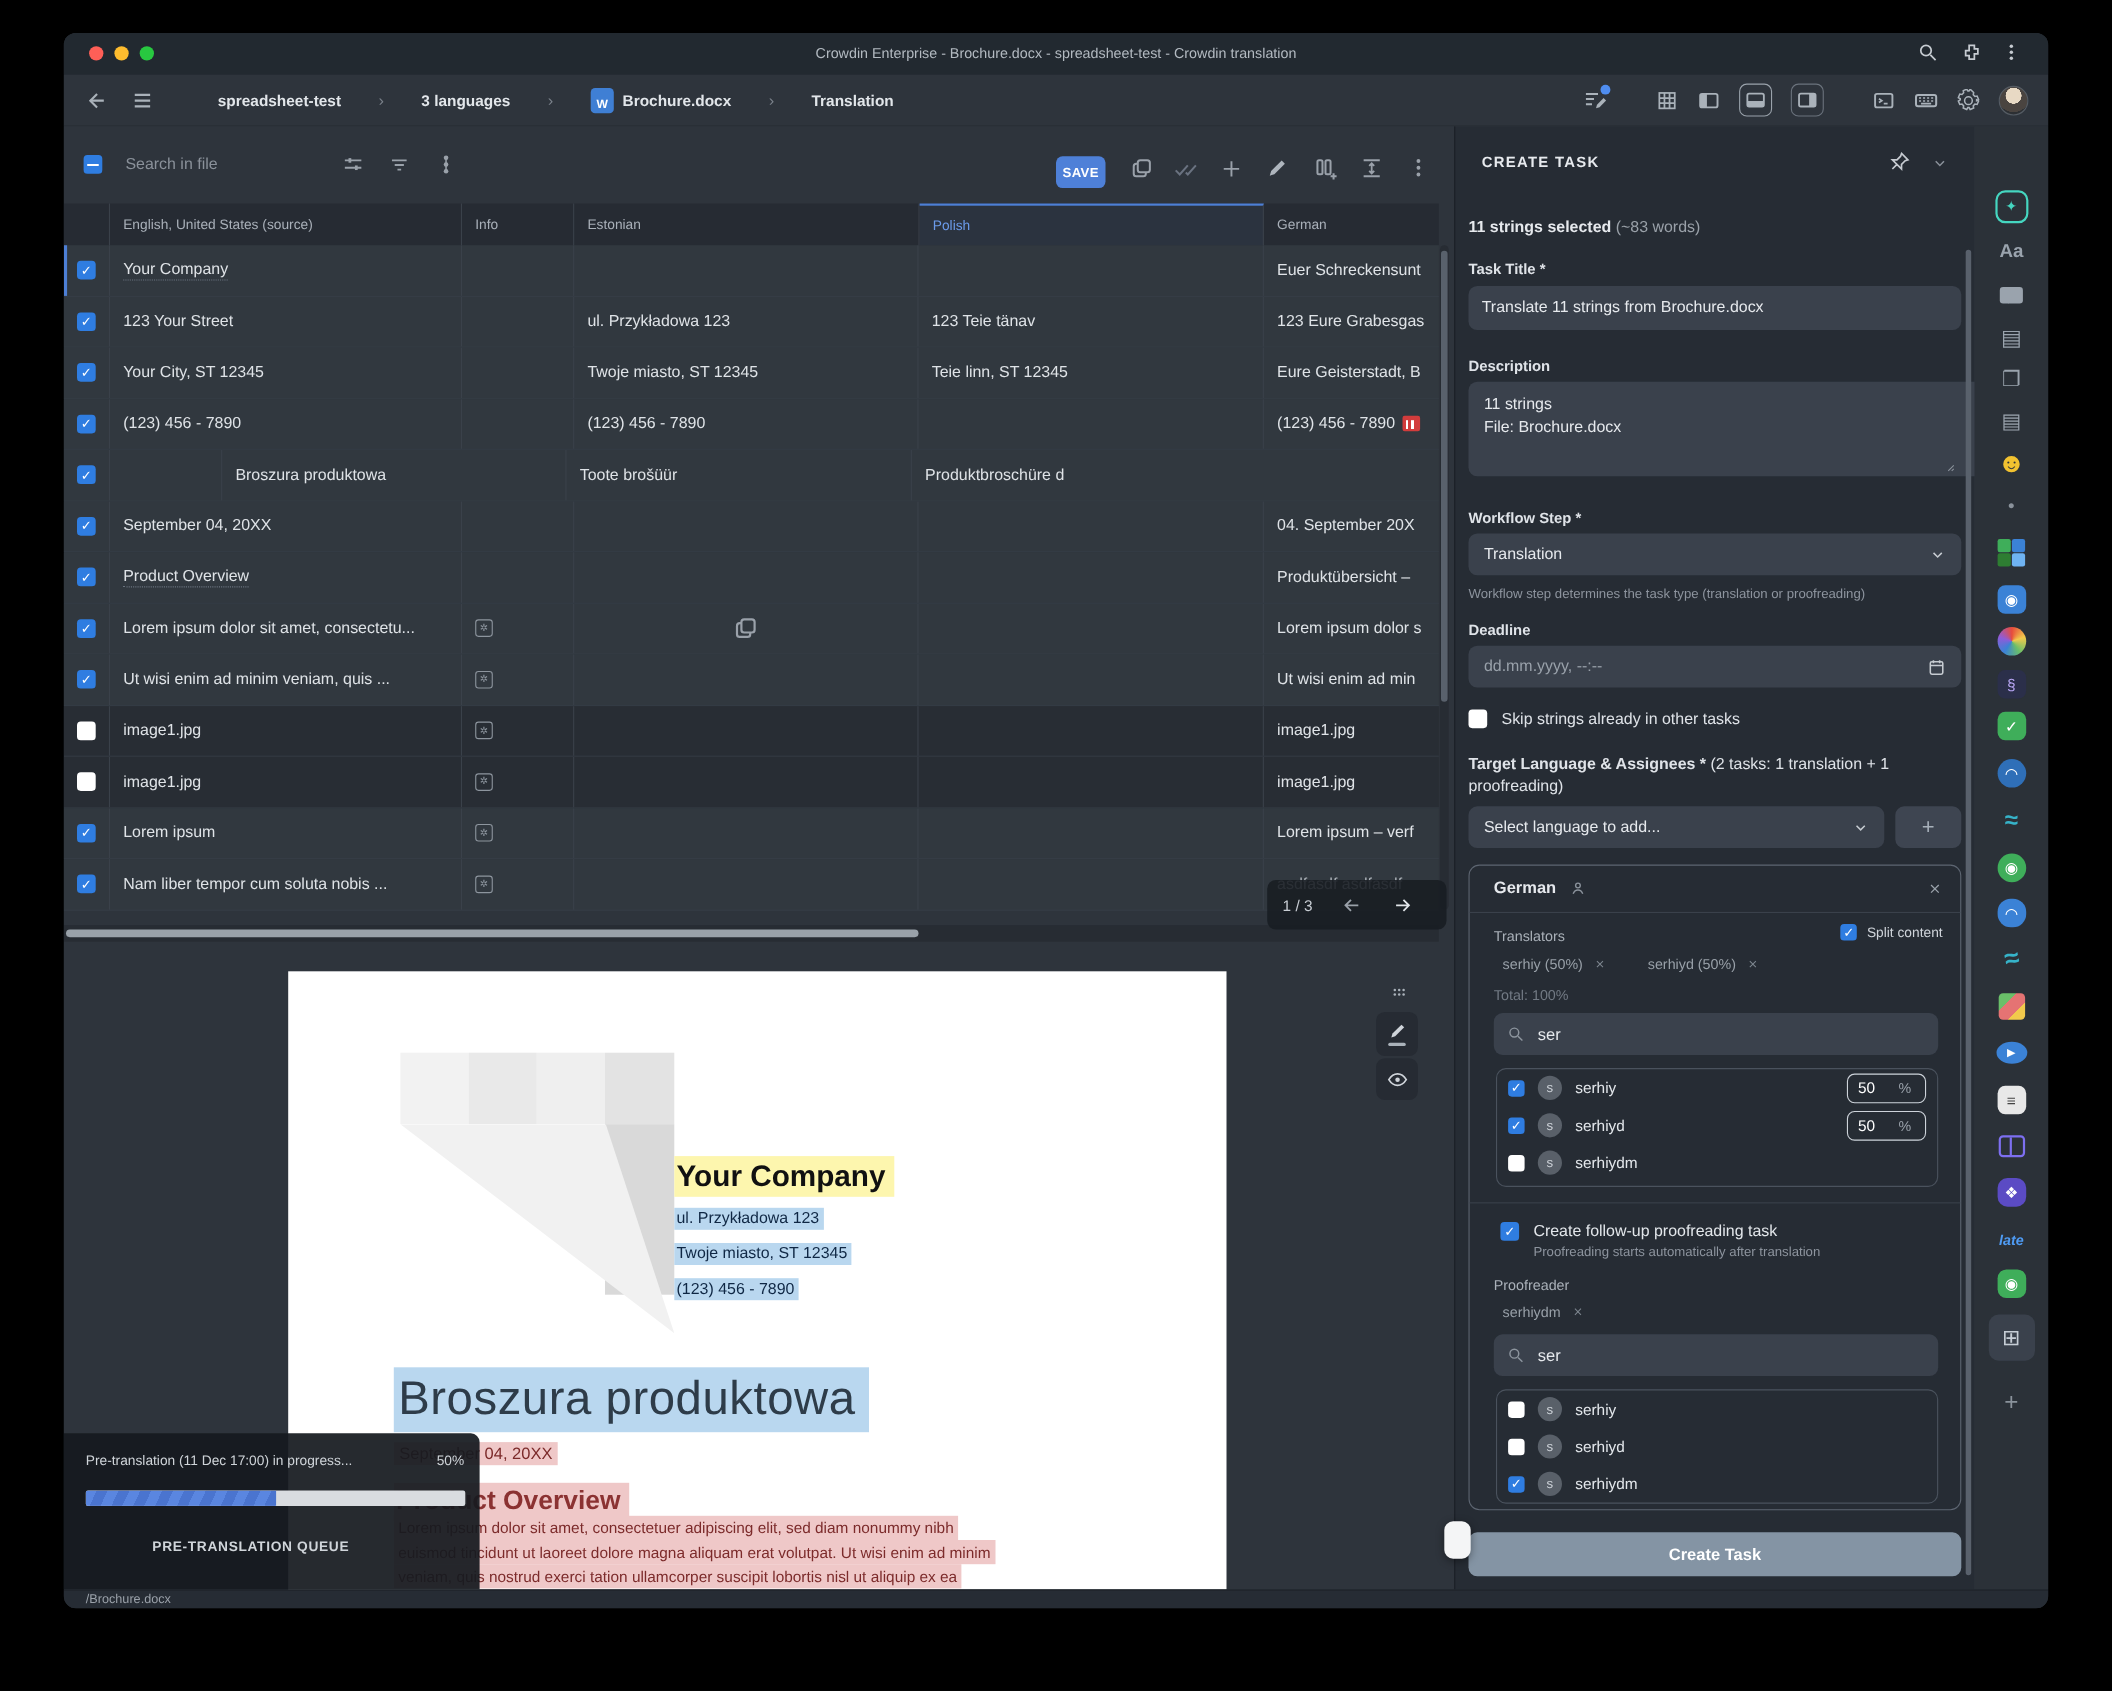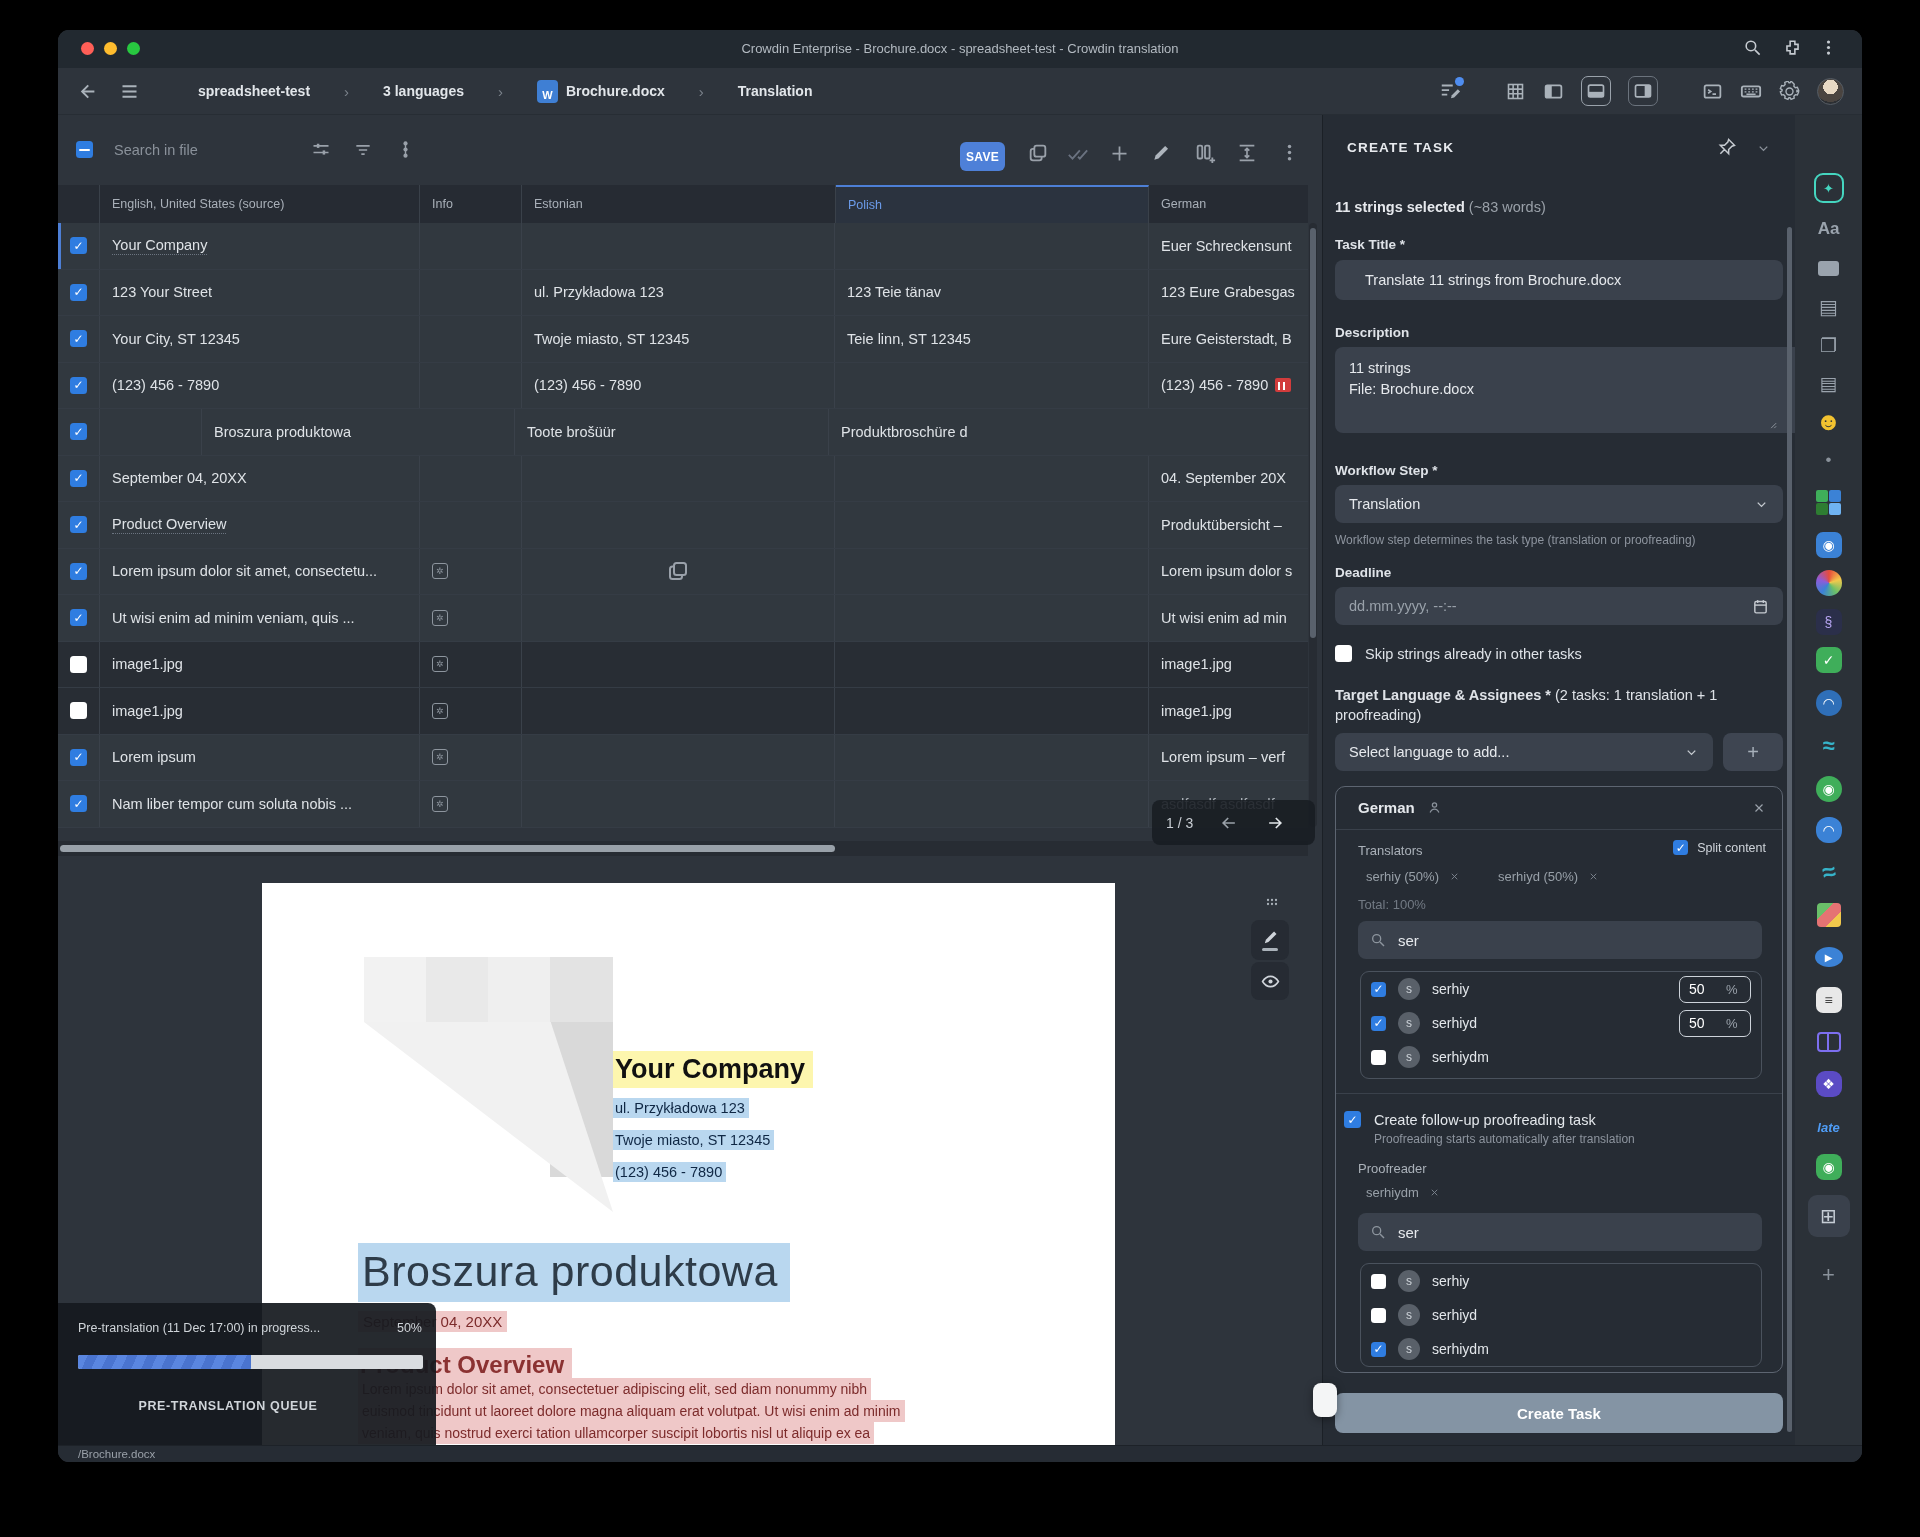--- a/index.html
+++ b/index.html
@@ -69,21 +69,21 @@
   
   #pretrans{position:absolute;left:0;top:1188px;width:378px;height:142px;background:rgba(22,26,31,.93);border-top-right-radius:8px;color:#cfd4d9;}
   #pt-bar{position:absolute;left:20px;top:52px;width:345px;height:14px;background:#d9dce0;border-radius:2px;overflow:hidden;}
   #pt-fill{position:absolute;left:0;top:0;height:100%;background:repeating-linear-gradient(115deg,#5a86e0 0 9px,#4a74cf 9px 18px);}
   #pt-queue{position:absolute;left:0;top:96px;width:340px;text-align:center;font-size:12.5px;font-weight:700;letter-spacing:.6px;color:#d0d5da;}
   
   #panel{position:absolute;left:1264px;top:85px;width:473px;height:1330px;background:#262c34;border-left:1px solid #1b2026;}
   #panelheader{position:absolute;left:0;top:0;width:100%;height:66px;}
   #paneltitle{position:absolute;left:24px;top:25px;color:#e7eaee;font-size:13.5px;font-weight:700;letter-spacing:1.2px;}
   .plabel{color:#dfe3e8;font-size:13.5px;font-weight:700;}
-  .pfield{background:#3a414c;border:none;border-radius:8px;color:#e6e9ed;font-size:14.5px;padding:0 30px;font-family:inherit;width:100%;height:100%;outline:none;}
+  .pfield{background:#3a414c;border:none;border-radius:8px;color:#e6e9ed;font-size:14.5px;padding:0 12px;font-family:inherit;width:100%;height:100%;outline:none;}
   .pselect{background:#3a414c;border-radius:8px;color:#e6e9ed;font-size:14.5px;display:flex;align-items:center;padding:0 14px;justify-content:space-between;}
   .phint{color:#8d949e;font-size:12px;}
   .chip{color:#98a0a8;font-size:13px;display:flex;align-items:center;gap:10px;}
   .chip .x{color:#7e8790;font-size:12px;}
   .ulist{border:1px solid #4a525d;border-radius:9px;position:absolute;}
   .urow{display:flex;align-items:center;height:34px;padding:0 10px;gap:12px;}
   .uav{width:22px;height:22px;border-radius:50%;background:#596069;color:#cfd4da;font-size:12px;display:flex;align-items:center;justify-content:center;flex:none;}
   .uname{color:#e3e7eb;font-size:14px;flex:1;}
   .pctbox{width:72px;height:27px;border:1px solid #cdd3da;border-radius:7px;display:flex;align-items:center;overflow:hidden;flex:none;}
   .pctbox input{width:40px;background:transparent;border:none;color:#fff;font-size:14px;padding-left:9px;outline:none;font-family:inherit;}
@@ -785,21 +785,21 @@
         </div>
         <div class="urow">
           <span class="cb" style="width:15px;height:15px"></span>
           <span class="uav">s</span>
           <span class="uname">serhiydm</span>
         </div>
       </div>
 
       <div class="abs" style="left:0;top:306px;width:100%;height:1px;background:#3a414b"></div>
 
-      <div class="abs" style="left:8px;top:324px;display:flex;align-items:flex-start;gap:13px">
+      <div class="abs" style="left:28px;top:324px;display:flex;align-items:flex-start;gap:13px">
         <span class="cb on"></span>
         <span>
           <span style="color:#e3e7eb;font-size:14.5px">Create follow-up proofreading task</span><br>
           <span class="phint">Proofreading starts automatically after translation</span>
         </span>
       </div>
 
       <div class="abs" style="left:22px;top:374px;color:#aab1b9;font-size:13px">Proofreader</div>
       <div class="abs" style="left:30px;top:398px">
         <span class="chip">

